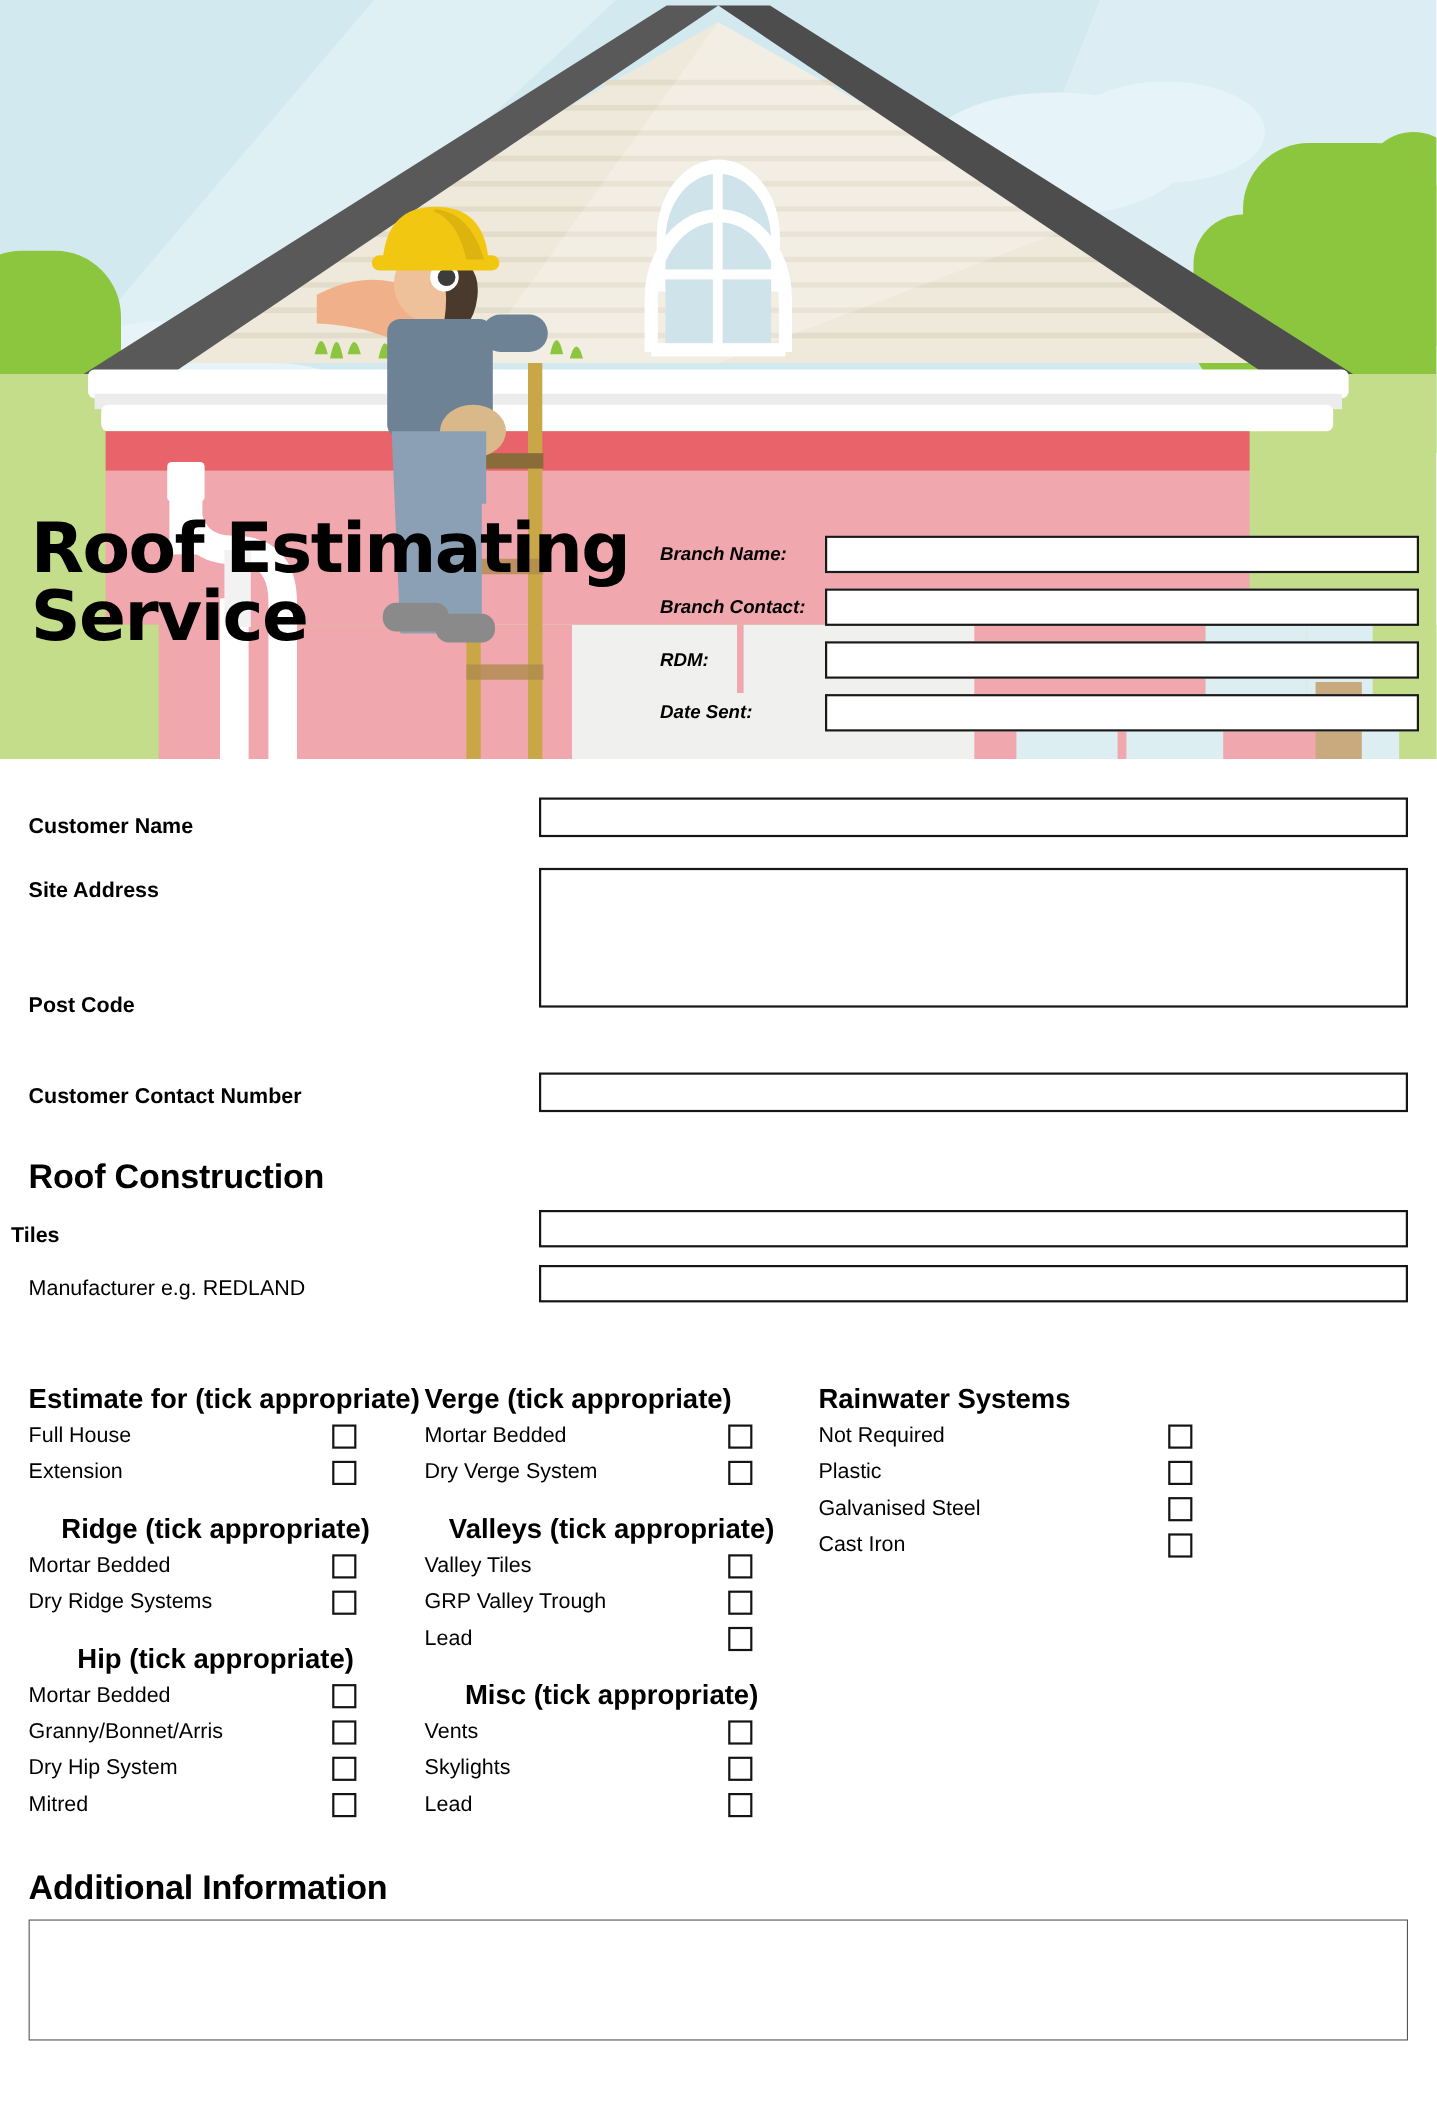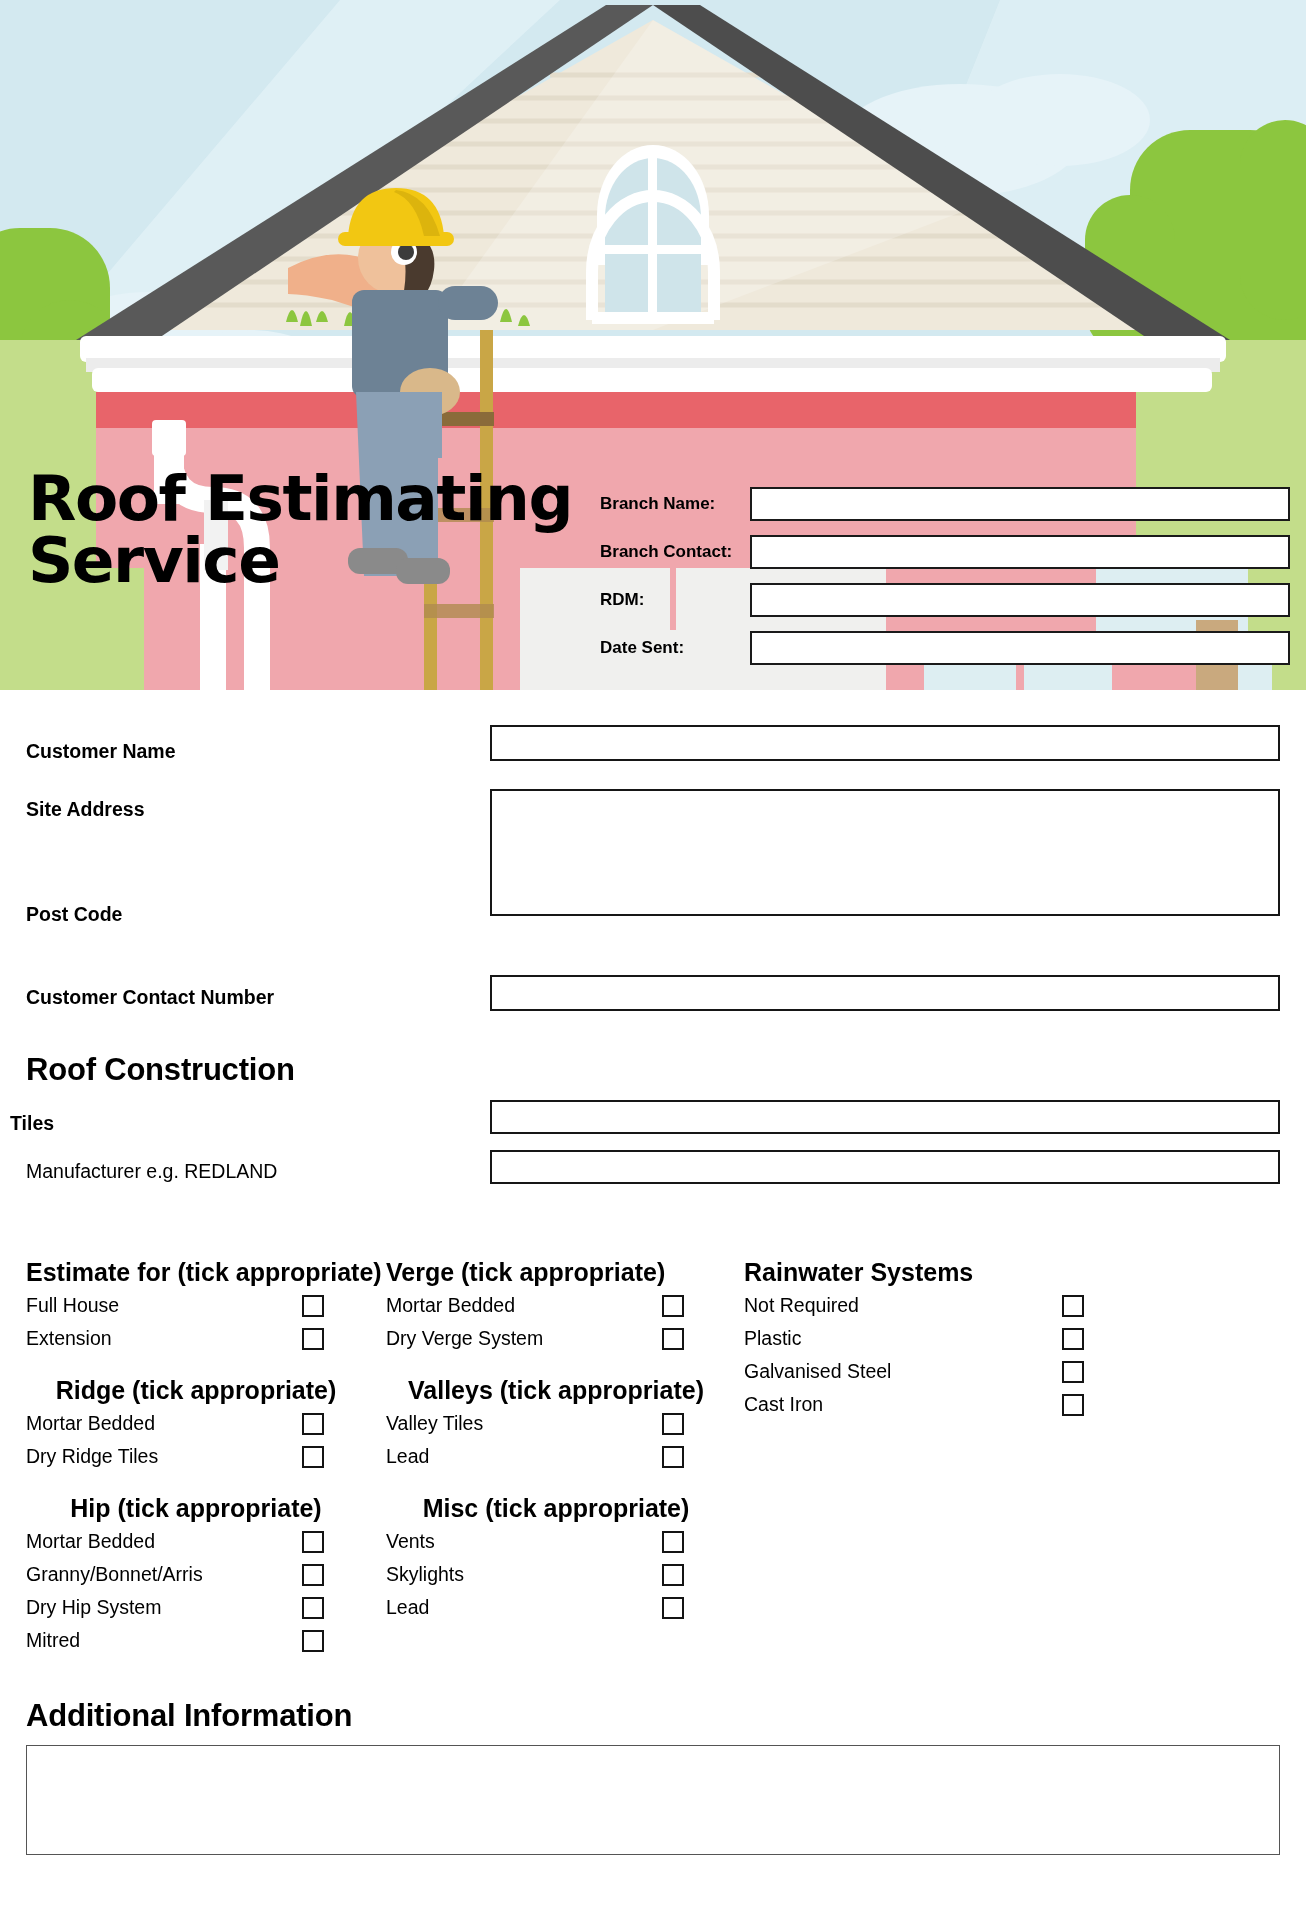--- a/index.html
+++ b/index.html
@@ -51,20 +51,21 @@
     margin-bottom: 0px;
   }
   .branch-label {
     font-family: "Liberation Sans", sans-serif;
     font-weight: 700;
     font-size: 17px;
     color: #000;
     width: 150px;
     flex: 0 0 150px;
     white-space: nowrap;
+    font-style: italic;
   }
   .branch-input {
     flex: 1 1 auto;
     height: 34px;
     background: #ffffff;
     border: 2.5px solid #1a1a1a;
     outline: none;
     font-family: "Liberation Sans", sans-serif;
     font-size: 16px;
     padding: 0 6px;
@@ -377,21 +378,21 @@
         <span class="cb-label">Extension</span>
         <span class="checkbox"></span>
       </div>
 
       <div class="grp-head sp">Ridge (tick appropriate)</div>
       <div class="cb-row">
         <span class="cb-label">Mortar Bedded</span>
         <span class="checkbox"></span>
       </div>
       <div class="cb-row">
-        <span class="cb-label">Dry Ridge Tiles</span>
+        <span class="cb-label">Dry Ridge Systems</span>
         <span class="checkbox"></span>
       </div>
 
       <div class="grp-head sp">Hip (tick appropriate)</div>
       <div class="cb-row">
         <span class="cb-label">Mortar Bedded</span>
         <span class="checkbox"></span>
       </div>
       <div class="cb-row">
         <span class="cb-label">Granny/Bonnet/Arris</span>
@@ -417,20 +418,24 @@
         <span class="cb-label">Dry Verge System</span>
         <span class="checkbox"></span>
       </div>
 
       <div class="grp-head sp">Valleys (tick appropriate)</div>
       <div class="cb-row">
         <span class="cb-label">Valley Tiles</span>
         <span class="checkbox"></span>
       </div>
       <div class="cb-row">
+        <span class="cb-label">GRP Valley Trough</span>
+        <span class="checkbox"></span>
+      </div>
+      <div class="cb-row">
         <span class="cb-label">Lead</span>
         <span class="checkbox"></span>
       </div>
 
       <div class="grp-head sp">Misc (tick appropriate)</div>
       <div class="cb-row">
         <span class="cb-label">Vents</span>
         <span class="checkbox"></span>
       </div>
       <div class="cb-row">

